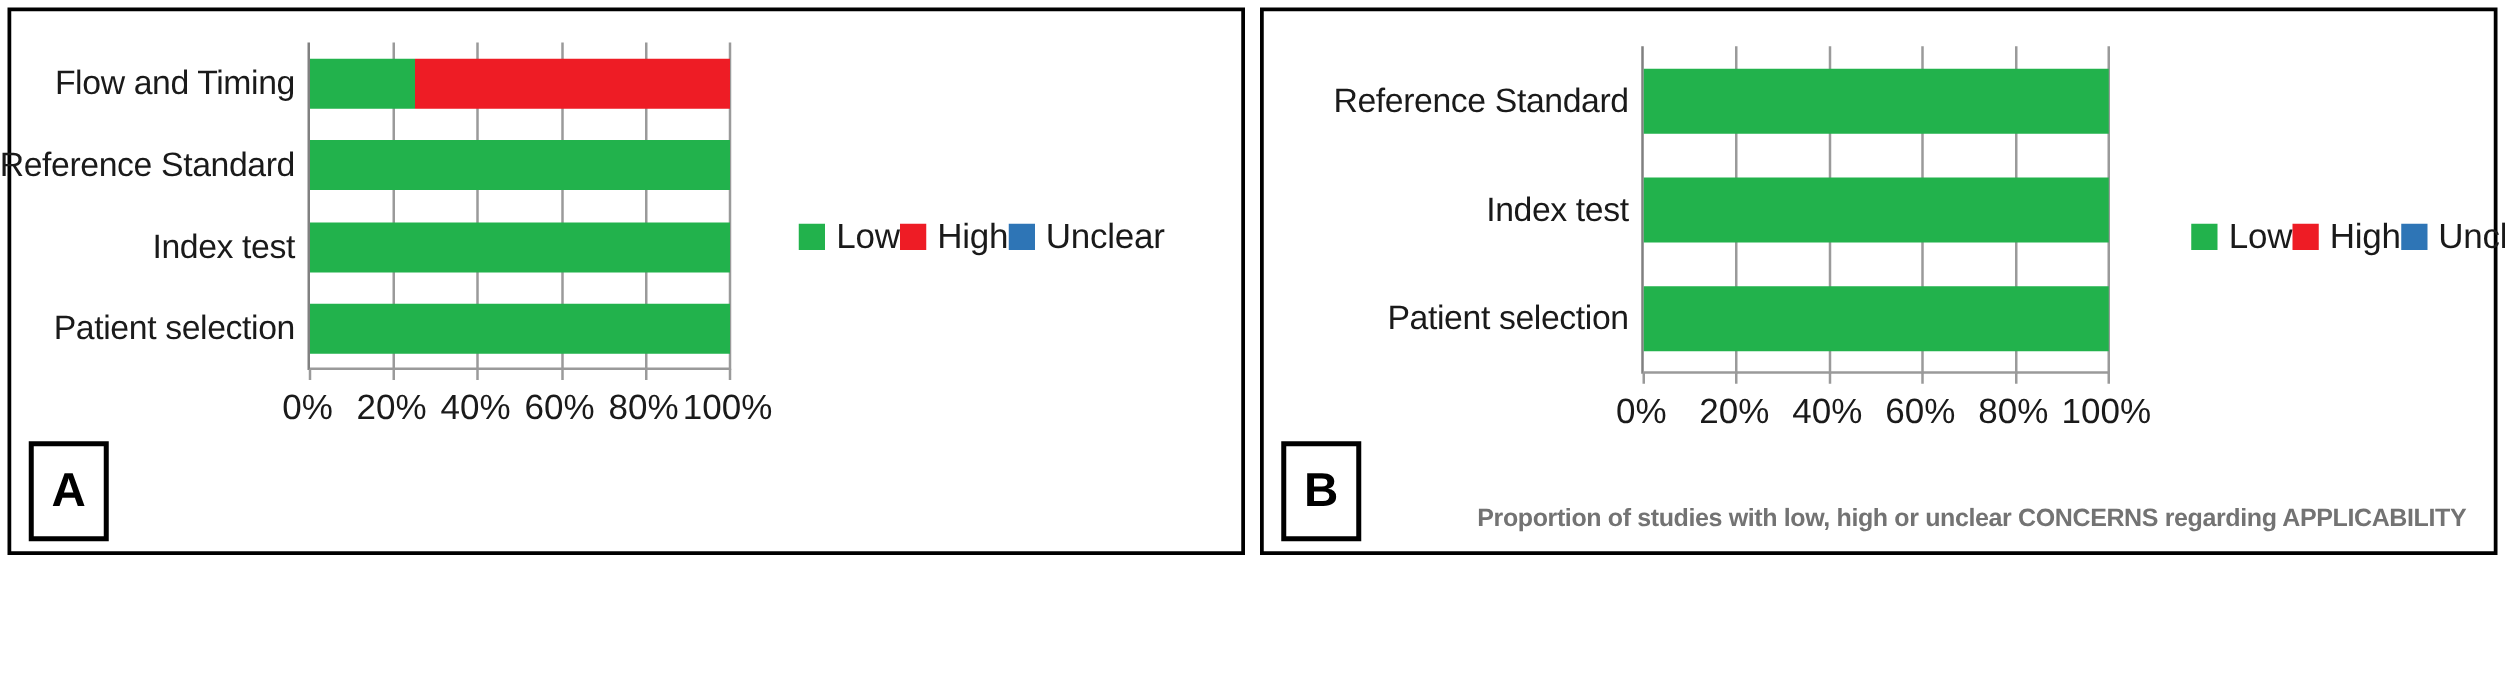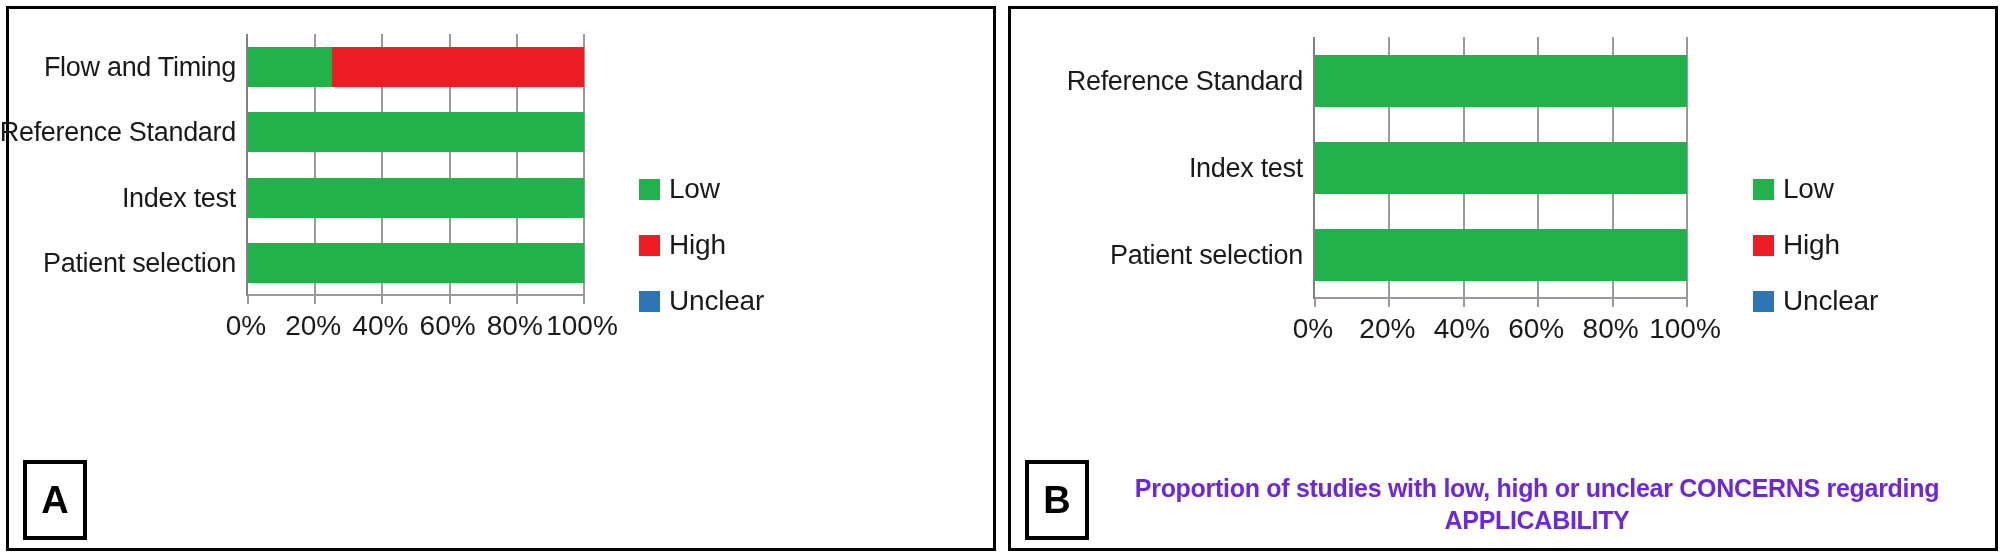--- a/index.html
+++ b/index.html
@@ -22,21 +22,21 @@
     box-sizing: border-box;
     padding: 6px 6px 6px 6px;
     background: #ffffff;
   }
   .panel {
     position: relative;
     border: 3px solid #000000;
     background: #ffffff;
     box-sizing: border-box;
     flex: 1 1 0;
-    height: 545px;
+    height: 438px;
   }
   .panel-inner {
     position: absolute;
     inset: 0;
   }
 
   
   .chart-wrap {
     position: absolute;
     left: 0; right: 0; top: 0;
@@ -105,21 +105,20 @@
     position: absolute;
     top: 0;
     transform: translateX(-50%);
     white-space: nowrap;
   }
 
   
   .legend {
     position: absolute;
     display: flex;
-    flex-direction: column;
   }
   .legend-item {
     display: flex;
     align-items: center;
     gap: 9px;
     height: 56px;
   }
   .legend-swatch {
     width: 21px;
     height: 21px;
@@ -153,24 +152,24 @@
     justify-content: center;
     font-size: 38px;
     font-weight: bold;
     color: #000000;
   }
   .caption-text {
     position: absolute;
     left: 90px;
     right: 22px;
     bottom: 12px;
-    text-align: center;
-    font-size: 25px;
+    text-align: right;
+    font-size: 20px;
     font-weight: bold;
-    color: #6d28d9;
+    color: #737373;
     line-height: 1.28;
     letter-spacing: -0.3px;
   }
 </style>
 </head>
 <body>
 
 <div class="figure">
 
   <div class="panel">

